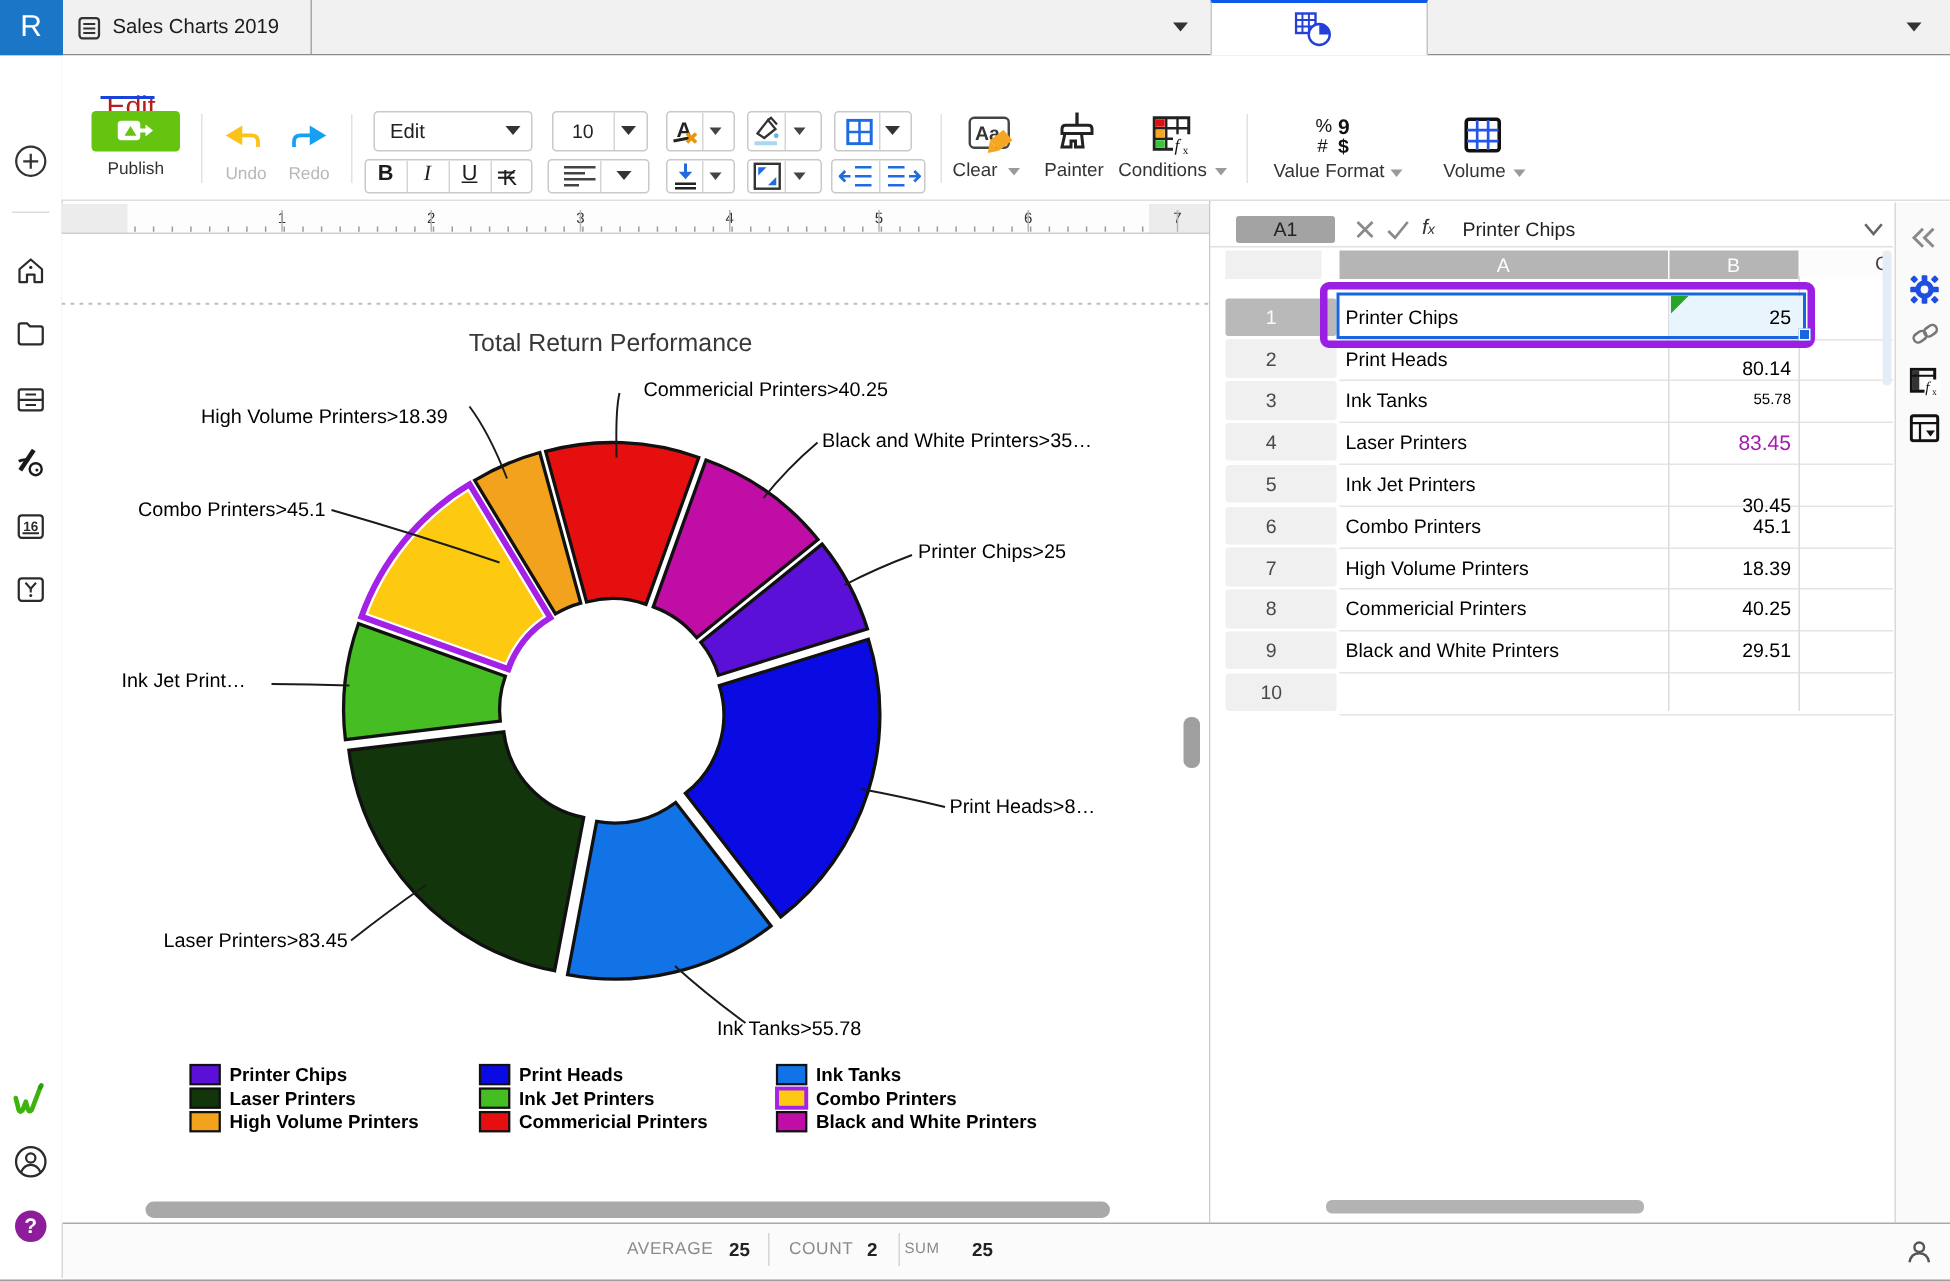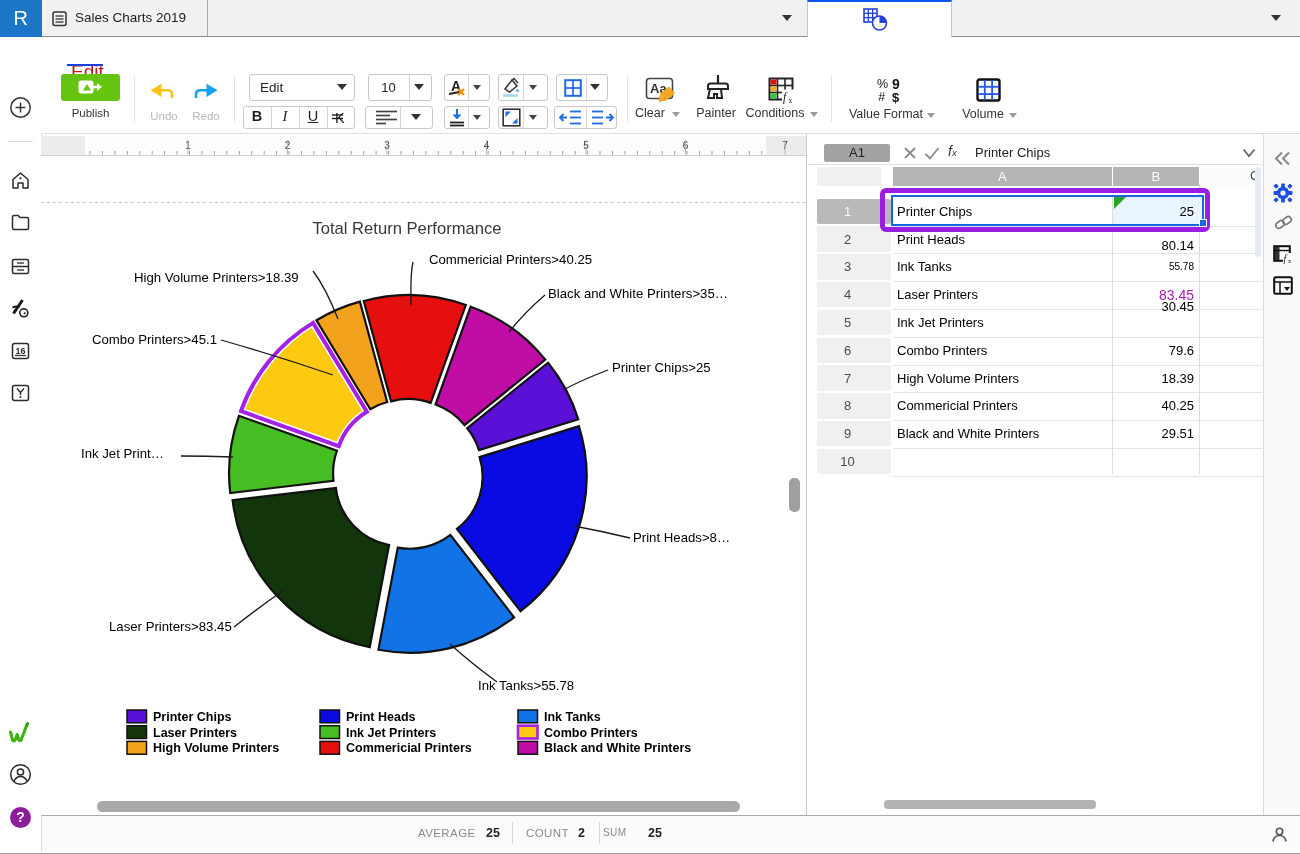--- a/index.html
+++ b/index.html
@@ -430,24 +430,24 @@
 <div class="abs" style="left:897px;top:226.4px;height:25.4px;font-size:13px;color:#000;display:flex;align-items:center">Print Heads</div>
 <div class="abs" style="left:1060px;top:226.4px;width:134px;height:38px;font-size:13px;color:#000;display:flex;align-items:center;justify-content:flex-end">80.14</div>
 <div class="abs" style="left:816.5px;top:254.2px;width:74px;height:25.4px;background:#f0f0f0;border-radius:2px;color:#4a4a4a;font-size:13px;display:flex;align-items:center;justify-content:center;padding-right:12px">3</div>
 <div class="abs" style="left:897px;top:254.2px;height:25.4px;font-size:13px;color:#000;display:flex;align-items:center">Ink Tanks</div>
 <div class="abs" style="left:1060px;top:254.2px;width:134px;height:25.4px;font-size:10px;color:#000;display:flex;align-items:center;justify-content:flex-end">55.78</div>
 <div class="abs" style="left:816.5px;top:282.0px;width:74px;height:25.4px;background:#f0f0f0;border-radius:2px;color:#4a4a4a;font-size:13px;display:flex;align-items:center;justify-content:center;padding-right:12px">4</div>
 <div class="abs" style="left:897px;top:282.0px;height:25.4px;font-size:13px;color:#000;display:flex;align-items:center">Laser Printers</div>
 <div class="abs" style="left:1060px;top:282.0px;width:134px;height:25.4px;font-size:14px;color:#a21caf;display:flex;align-items:center;justify-content:flex-end">83.45</div>
 <div class="abs" style="left:816.5px;top:309.8px;width:74px;height:25.4px;background:#f0f0f0;border-radius:2px;color:#4a4a4a;font-size:13px;display:flex;align-items:center;justify-content:center;padding-right:12px">5</div>
 <div class="abs" style="left:897px;top:309.8px;height:25.4px;font-size:13px;color:#000;display:flex;align-items:center">Ink Jet Printers</div>
-<div class="abs" style="left:1060px;top:294px;width:134px;height:25.4px;font-size:13px;color:#000;display:flex;align-items:center;justify-content:flex-end">30.45</div>
+<div class="abs" style="left:1060px;top:324px;width:134px;height:25.4px;font-size:13px;color:#000;display:flex;align-items:center;justify-content:flex-end">30.45</div>
 <div class="abs" style="left:816.5px;top:337.6px;width:74px;height:25.4px;background:#f0f0f0;border-radius:2px;color:#4a4a4a;font-size:13px;display:flex;align-items:center;justify-content:center;padding-right:12px">6</div>
 <div class="abs" style="left:897px;top:337.6px;height:25.4px;font-size:13px;color:#000;display:flex;align-items:center">Combo Printers</div>
-<div class="abs" style="left:1060px;top:337.6px;width:134px;height:25.4px;font-size:13px;color:#000;display:flex;align-items:center;justify-content:flex-end">79.6</div>
+<div class="abs" style="left:1060px;top:337.6px;width:134px;height:25.4px;font-size:13px;color:#000;display:flex;align-items:center;justify-content:flex-end">45.1</div>
 <div class="abs" style="left:816.5px;top:365.4px;width:74px;height:25.4px;background:#f0f0f0;border-radius:2px;color:#4a4a4a;font-size:13px;display:flex;align-items:center;justify-content:center;padding-right:12px">7</div>
 <div class="abs" style="left:897px;top:365.4px;height:25.4px;font-size:13px;color:#000;display:flex;align-items:center">High Volume Printers</div>
 <div class="abs" style="left:1060px;top:365.4px;width:134px;height:25.4px;font-size:13px;color:#000;display:flex;align-items:center;justify-content:flex-end">18.39</div>
 <div class="abs" style="left:816.5px;top:393.2px;width:74px;height:25.4px;background:#f0f0f0;border-radius:2px;color:#4a4a4a;font-size:13px;display:flex;align-items:center;justify-content:center;padding-right:12px">8</div>
 <div class="abs" style="left:897px;top:393.2px;height:25.4px;font-size:13px;color:#000;display:flex;align-items:center">Commericial Printers</div>
 <div class="abs" style="left:1060px;top:393.2px;width:134px;height:25.4px;font-size:13px;color:#000;display:flex;align-items:center;justify-content:flex-end">40.25</div>
 <div class="abs" style="left:816.5px;top:421.0px;width:74px;height:25.4px;background:#f0f0f0;border-radius:2px;color:#4a4a4a;font-size:13px;display:flex;align-items:center;justify-content:center;padding-right:12px">9</div>
 <div class="abs" style="left:897px;top:421.0px;height:25.4px;font-size:13px;color:#000;display:flex;align-items:center">Black and White Printers</div>
 <div class="abs" style="left:1060px;top:421.0px;width:134px;height:25.4px;font-size:13px;color:#000;display:flex;align-items:center;justify-content:flex-end">29.51</div>
 <div class="abs" style="left:816.5px;top:448.8px;width:74px;height:25.4px;background:#f0f0f0;border-radius:2px;color:#4a4a4a;font-size:13px;display:flex;align-items:center;justify-content:center;padding-right:12px">10</div>

